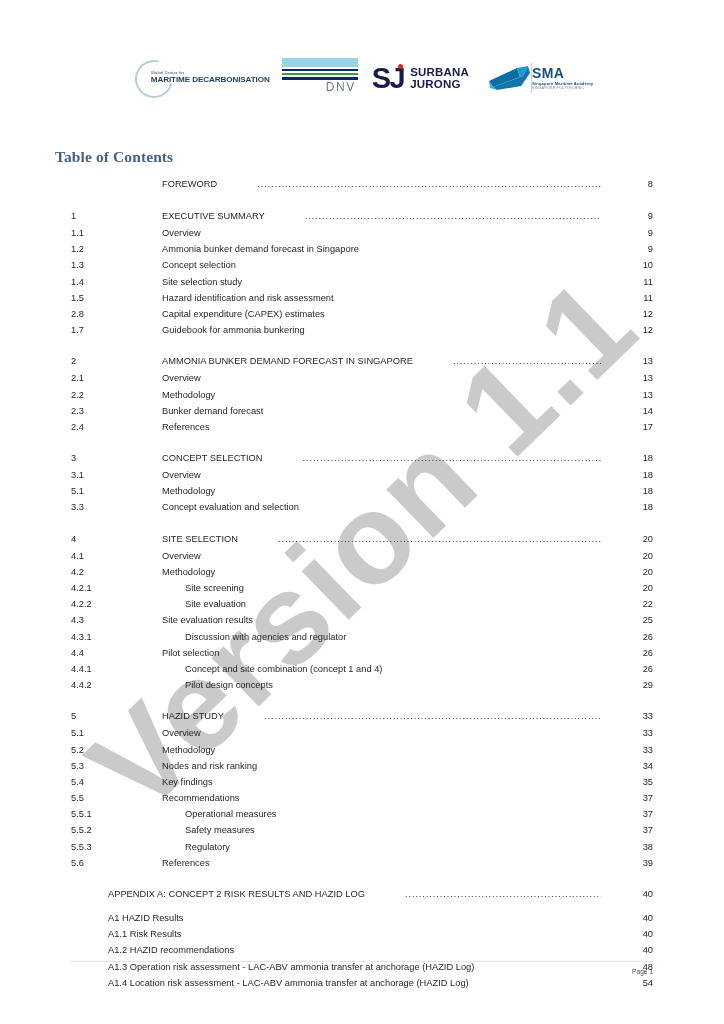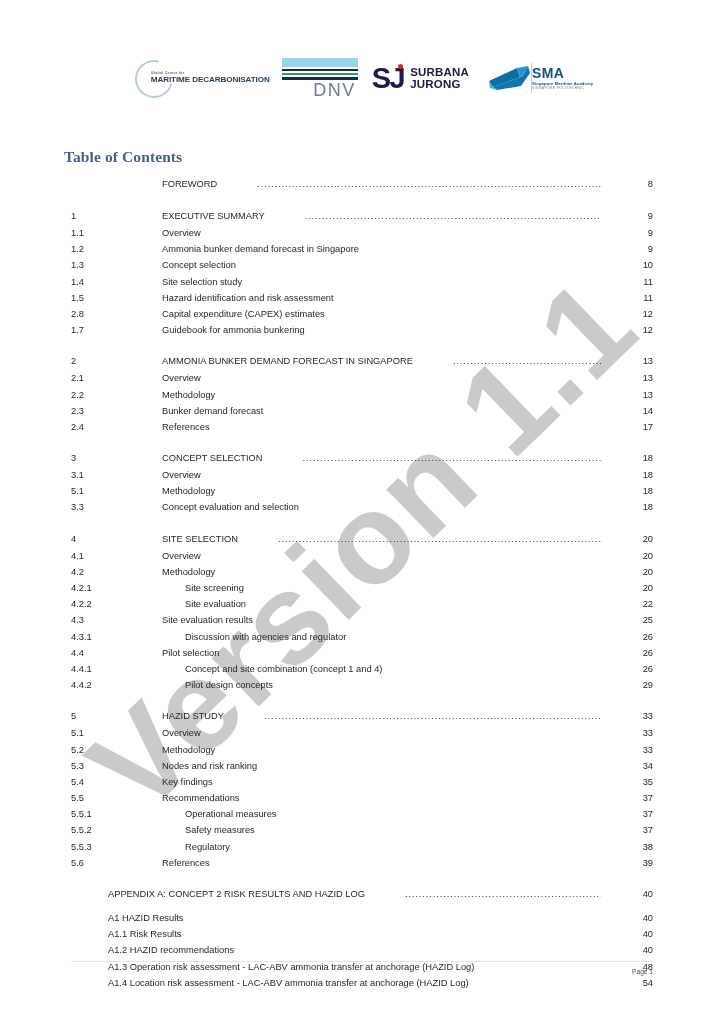--- a/index.html
+++ b/index.html
@@ -96,21 +96,21 @@
   .dnv-bars { width: 76px; }
   .dnv-bar { display: block; width: 100%; }
   .dnv-bar.b1 { height: 9px;   background: #99d3ea; }
   .dnv-bar.b2 { height: 1.5px; background: #ffffff; }
   .dnv-bar.b3 { height: 2.5px; background: #0f2b5b; }
   .dnv-bar.b4 { height: 1.5px; background: #ffffff; }
   .dnv-bar.b5 { height: 2.5px; background: #3a9b4e; }
   .dnv-bar.b6 { height: 1.5px; background: #ffffff; }
   .dnv-bar.b7 { height: 3px;   background: #0f2b5b; }
   .dnv-word {
-    font-size: 18px;
+    font-size: 12px;
     letter-spacing: 1.5px;
     color: #6d7a90;
     font-weight: 400;
     margin-top: 1px;
     line-height: 1;
     padding-right: 2px;
   }
 
   
   .logo-sj {
@@ -175,21 +175,21 @@
     font-size: 3.4px;
     color: #6b7a85;
     display: block;
     margin-top: 0.8px;
     letter-spacing: 0.35px;
   }
 
   
   .toc-title {
     position: absolute;
-    left: 64px;
+    left: 55px;
     top: 148px;
     font-family: "Liberation Serif", serif;
     font-size: 15.5px;
     font-weight: bold;
     color: #44618b;
     letter-spacing: 0.1px;
   }
 
   
   .watermark {

